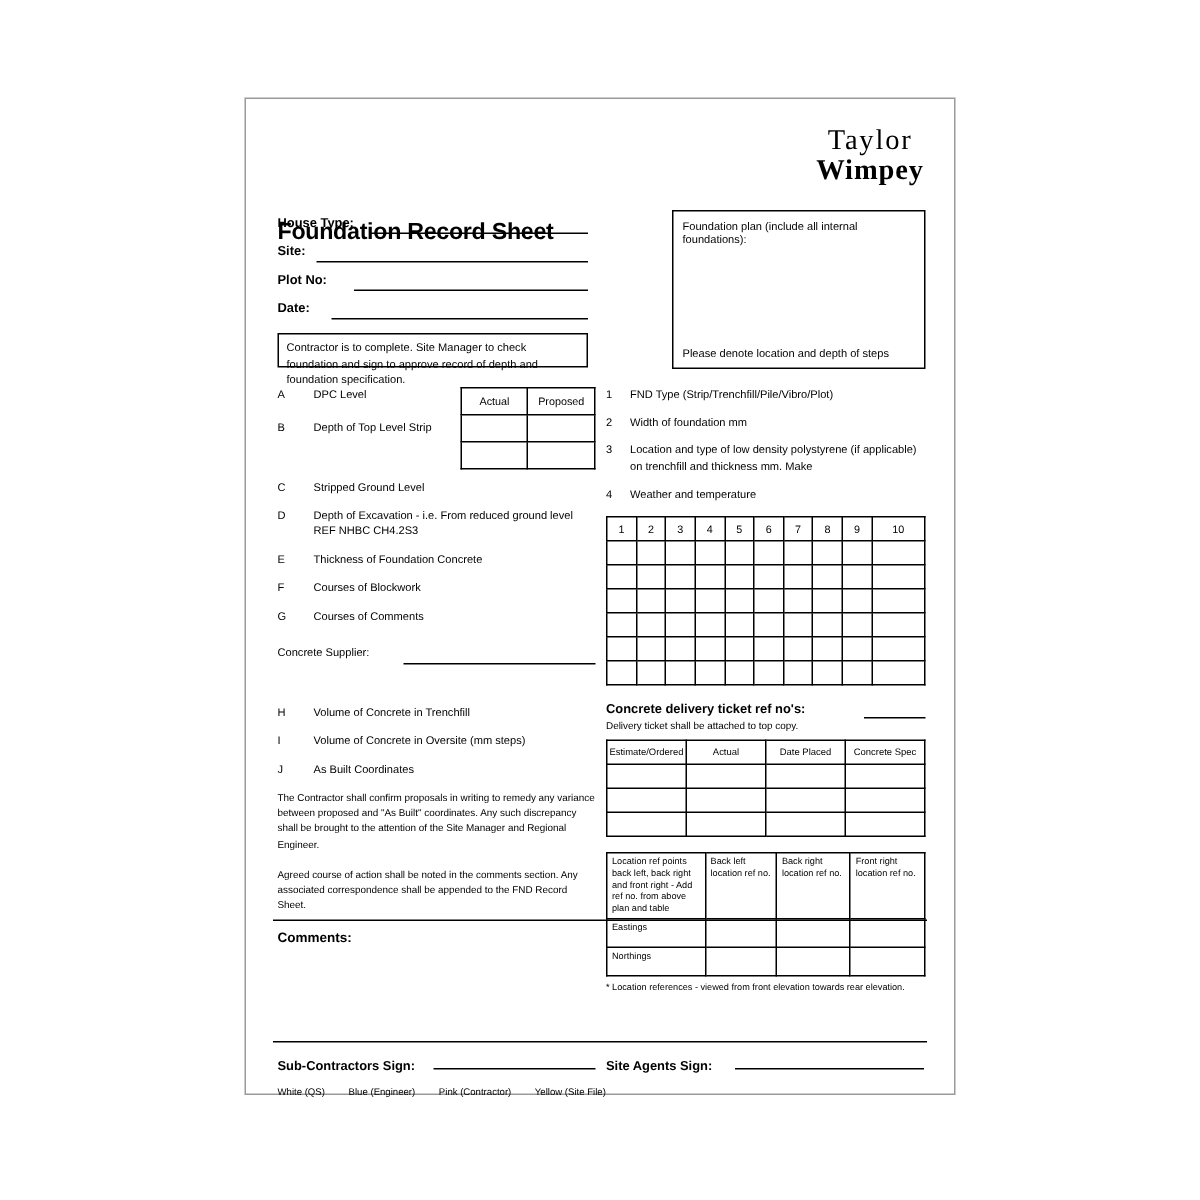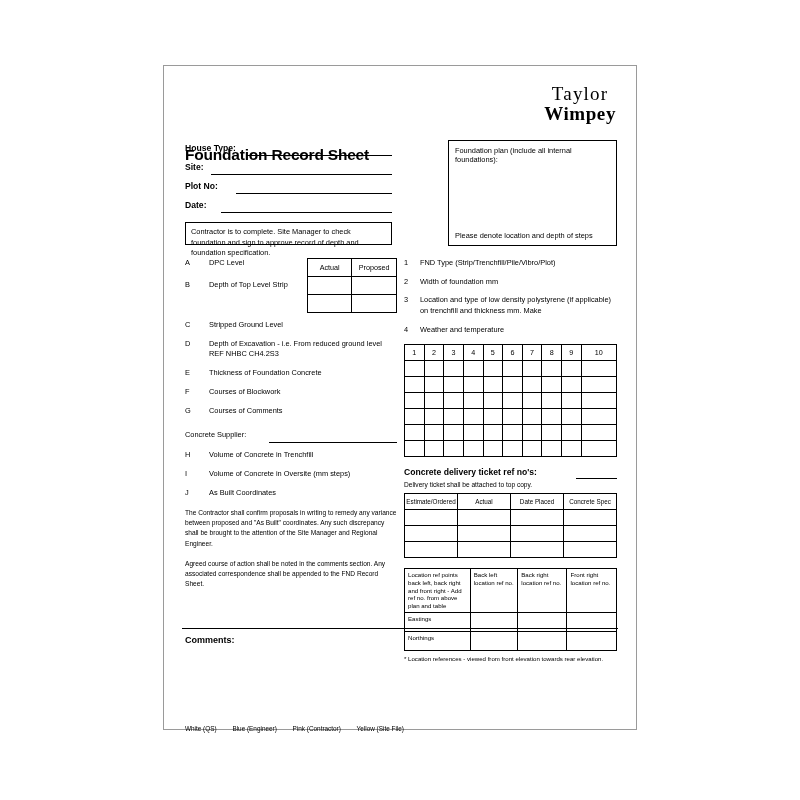--- a/index.html
+++ b/index.html
@@ -199,21 +199,21 @@
     font-size: 7.2px;
     line-height: 1.4;
     margin: 2px 0 12px 0;
   }
 
   .supplier {
     position: relative;
     font-size: 7.4px;
     height: 16px;
     margin-top: 14px;
-    margin-bottom: 4px;
+    margin-bottom: 24px;
   }
   .supplier .rule {
     position: absolute;
     left: 84px;
     right: 0;
     bottom: 3px;
     height: 1px;
     background: #000;
   }
 
@@ -304,21 +304,21 @@
   .footnote {
     font-size: 6.1px;
     margin-top: 4px;
   }
 
   
   .comments {
     position: absolute;
     left: 0;
     right: 0;
-    top: 548px;
+    top: 533px;
     border-top: 1px solid #000;
     height: 72px;
   }
   .comments .lbl {
     position: absolute;
     left: 3px;
     top: 6px;
     font-size: 9px;
     font-weight: bold;
   }
@@ -639,20 +639,30 @@
         </tbody>
           </table>
         <div class="footnote">* Location references - viewed from front elevation towards rear elevation.</div>
       </div>
     </div>
 
     <div class="comments">
       <div class="lbl">Comments:</div>
     </div>
 
+    <div class="signs">
+      <div class="sign sign-sub">
+        <span>Sub-Contractors Sign:</span>
+        <span class="rule"></span>
+      </div>
+      <div class="sign sign-agent">
+        <span>Site Agents Sign:</span>
+        <span class="rule"></span>
+      </div>
+    </div>
 
     <div class="copies">
       <span>White (QS)</span>
       <span>Blue (Engineer)</span>
       <span>Pink (Contractor)</span>
       <span>Yellow (Site File)</span>
     </div>
 
   </div>
 </div>

